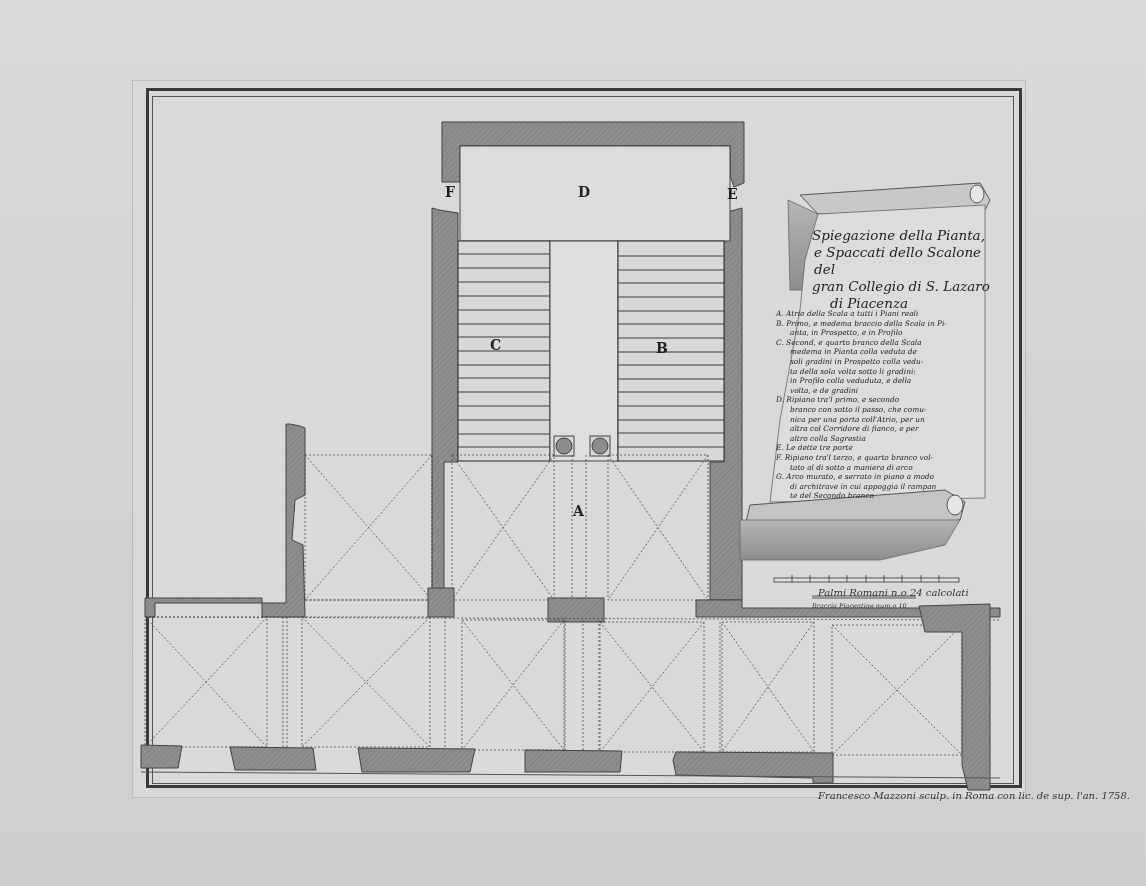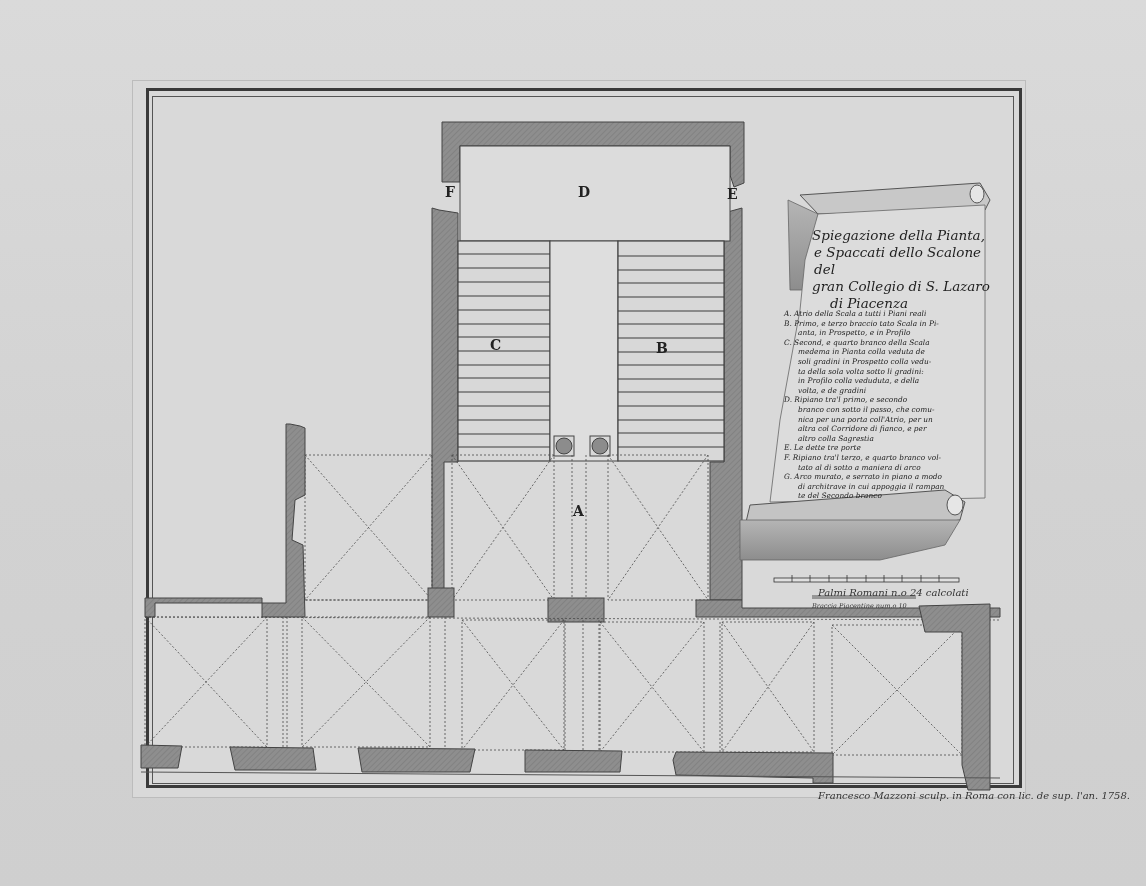--- a/index.html
+++ b/index.html
@@ -35,21 +35,21 @@
     position:absolute; left:812px; top:227px; width:190px;
     font-family:"DejaVu Serif", serif; font-style:italic;
     font-size:13.5px; line-height:17px; color:#1e1e1e;
   }
   .scroll-title .l2 { padding-left:2px; }
   .scroll-title .l3 { padding-left:0px; }
   .scroll-title .l4 { padding-left:18px; }
   .legend {
     position:absolute; left:776px; top:309px; width:215px;
     font-family:"DejaVu Serif", serif; font-style:italic;
-    font-size:7.4px; line-height:9.6px; color:#222;margin-left:8px;
+    font-size:7.4px; line-height:9.6px; color:#222;
   }
   .legend .ind { padding-left:14px; display:block; }
   .scale-title {
     position:absolute; left:812px; top:565px; font-size:6.5px; font-style:italic; color:#333;margin-top:37px;
   }
   .scale-sub {
     position:absolute; left:818px; top:587px; font-size:10px; font-style:italic; color:#333;
   }
   .credit {
     position:absolute; left:818px; top:790px; font-size:10px; font-style:italic; color:#333;
@@ -230,21 +230,21 @@
 
 <div class="scroll-title">
   <div>Spiegazione della Pianta,</div>
   <div class="l2">e Spaccati dello Scalone del</div>
   <div class="l3">gran Collegio di S. Lazaro</div>
   <div class="l4">di Piacenza</div>
 </div>
 
 <div class="legend">
   <span style="display:block">A. Atrio della Scala a tutti i Piani reali</span>
-  <span style="display:block">B. Primo, e terzo braccio tato Scala in Pi-</span>
+  <span style="display:block">B. Primo, e medema braccio della Scala in Pi-</span>
   <span class="ind">anta, in Prospetto, e in Profilo</span>
   <span style="display:block">C. Second, e quarto branco della Scala</span>
   <span class="ind">medema in Pianta colla veduta de</span>
   <span class="ind">soli gradini in Prospetto colla vedu-</span>
   <span class="ind">ta della sola volta sotto li gradini:</span>
   <span class="ind">in Profilo colla veduduta, e della</span>
   <span class="ind">volta, e de gradini</span>
   <span style="display:block">D. Ripiano tra'l primo, e secondo</span>
   <span class="ind">branco con sotto il passo, che comu-</span>
   <span class="ind">nica per una porta coll'Atrio, per un</span>

